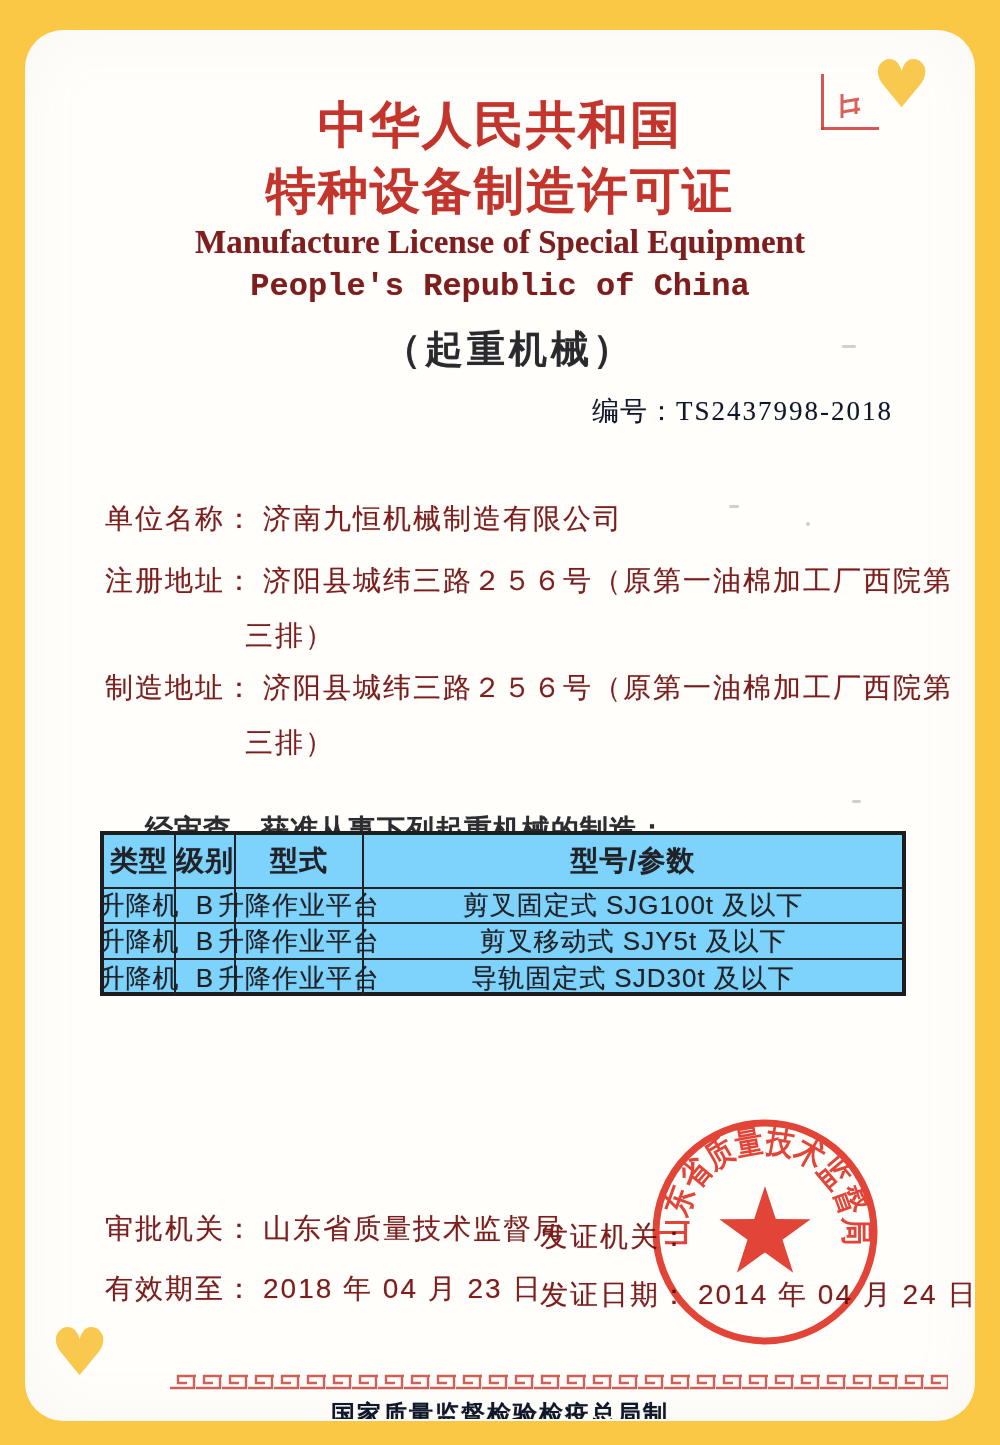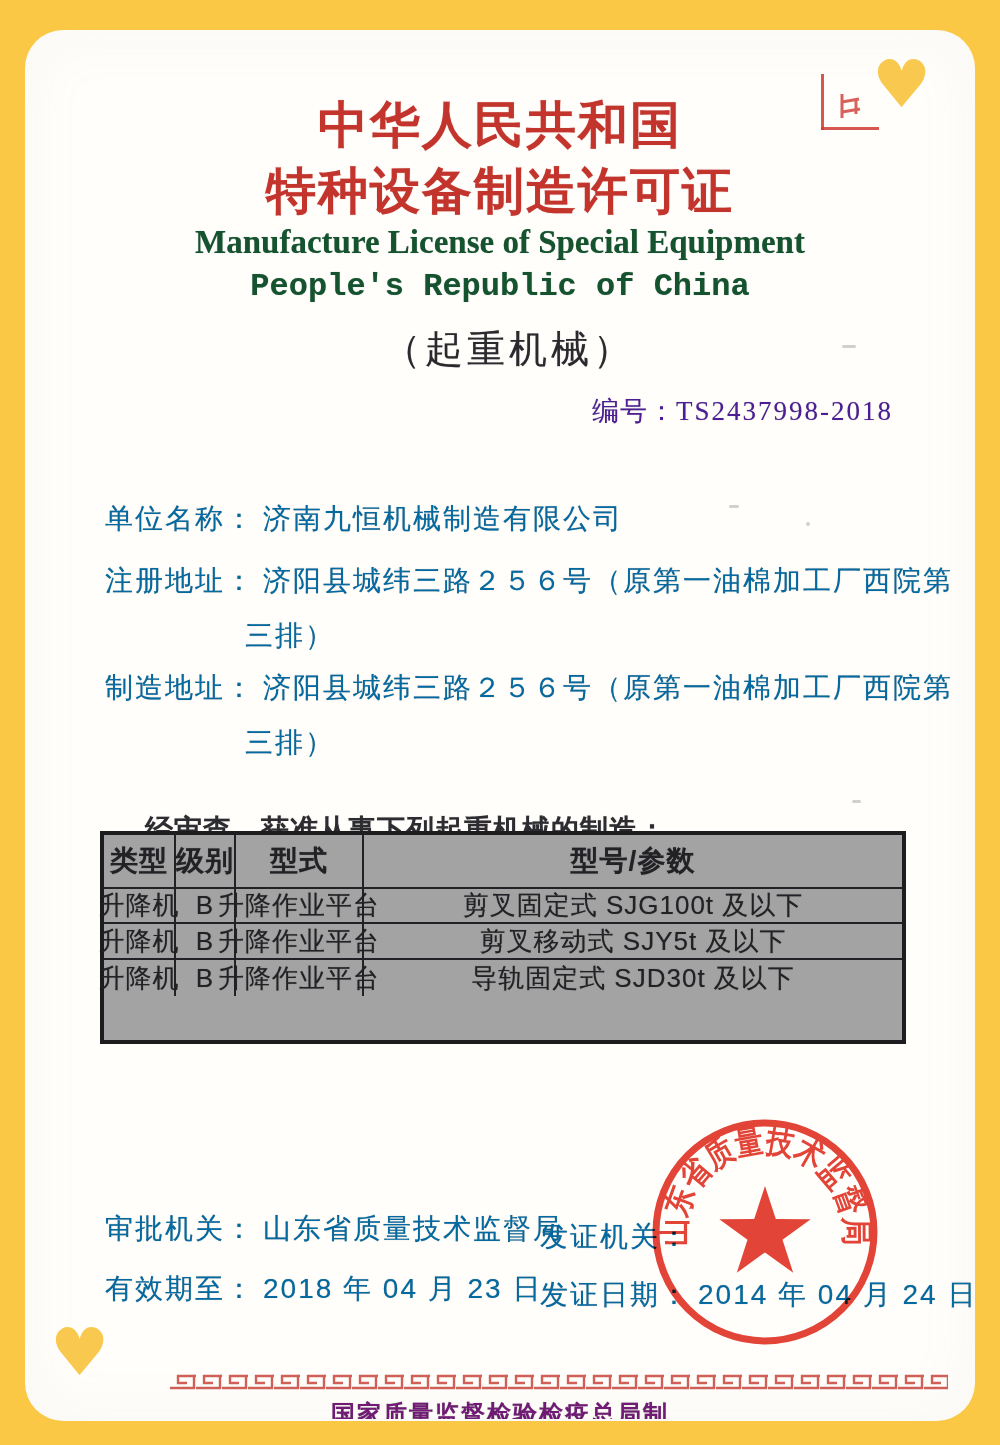--- a/index.html
+++ b/index.html
@@ -17,55 +17,55 @@
     background:#fffefb; border-radius:38px;
     box-shadow: inset 0 0 60px rgba(180,170,140,.08);
   }
   .abs { position:absolute; }
   .ctr { left:25px; right:25px; text-align:center; }
   .cn-title {
     font-size:50px; font-weight:bold; color:#c2342c; letter-spacing:2px;
     text-shadow:0 0 1px rgba(170,40,30,.45);
   }
   .en-title {
-    font-family:"Liberation Serif", serif; font-weight:bold; color:#14532d;
+    font-family:"Liberation Serif", serif; font-weight:bold; color:#7f1d1d;
     text-shadow:0 0 1px rgba(20,35,55,.4);
   }
-  .category { font-size:38px; color:#2a2a2e; letter-spacing:4px; font-weight:normal;
+  .category { font-size:38px; color:#2a2a2e; letter-spacing:4px; font-weight:bold;
     text-shadow:0 0 1px rgba(0,0,0,.35);margin-left:48px; }
-  .serial { font-size:27px; color:#4c1d95; letter-spacing:1px;
+  .serial { font-size:27px; color:#0f172a; letter-spacing:1px;
     text-shadow:0 0 1px rgba(0,0,0,.3); }
   .serial .num { font-family:"Liberation Serif", serif; letter-spacing:2px; }
-  .line { font-size:28px; letter-spacing:2px; color:#0369a1; white-space:nowrap;
+  .line { font-size:28px; letter-spacing:2px; color:#7f1d1d; white-space:nowrap;
     text-shadow:0 0 1px rgba(0,0,0,.35); }
   .line .lbl { margin-right:8px; }
   .note { font-size:28px; letter-spacing:1px; color:#2c2c31; font-weight:bold;
     text-shadow:0 0 1px rgba(0,0,0,.3); }
   .lic-table {
-    left:100px; top:831px; width:806px; height:213px;
+    left:100px; top:831px; width:806px; height:165px;
     border:4px solid #1d1d20; display:grid;
     grid-template-columns:72px 60px 128px 1fr;
     grid-template-rows:54px 35px 36px 36px;
-    background:#a3a3a3;
+    background:#7dd3fc;
   }
   .cell {
     border-right:2px solid #222226; border-bottom:2px solid #222226;
     display:flex; align-items:center; justify-content:center;
     font-size:26px; letter-spacing:1px; color:#222226; white-space:nowrap;
     text-shadow:0 0 1px rgba(0,0,0,.4);
   }
   .cell.hdr { font-size:28px; font-weight:bold; }
   .cell.last-col { border-right:none; }
   .cell.last-row { border-bottom:none; }
   .heart { color:#f8c94e; font-size:66px; line-height:1;
     font-family:"DejaVu Sans", sans-serif; }
   .imprint-clip {
     left:0; right:0; top:1398px; height:21px; overflow:hidden; text-align:center;
   }
-  .imprint { font-size:24px; font-weight:bold; letter-spacing:2px; color:#701a75;
+  .imprint { font-size:24px; font-weight:bold; letter-spacing:2px; color:#0f172a;
     text-shadow:0 0 1px rgba(0,0,0,.4); }
   .stamp-svg { mix-blend-mode:multiply; opacity:.92; }
   .corner-v { left:821px; top:74px; width:3px; height:56px; background:#cf3a33; opacity:.85; }
   .corner-h { left:821px; top:127px; width:58px; height:3px; background:#cf3a33; opacity:.85; }
   .speck { background:#9a9a9a; border-radius:2px; opacity:.45; }
 </style>
 </head>
 <body>
 
 <div id="root">

